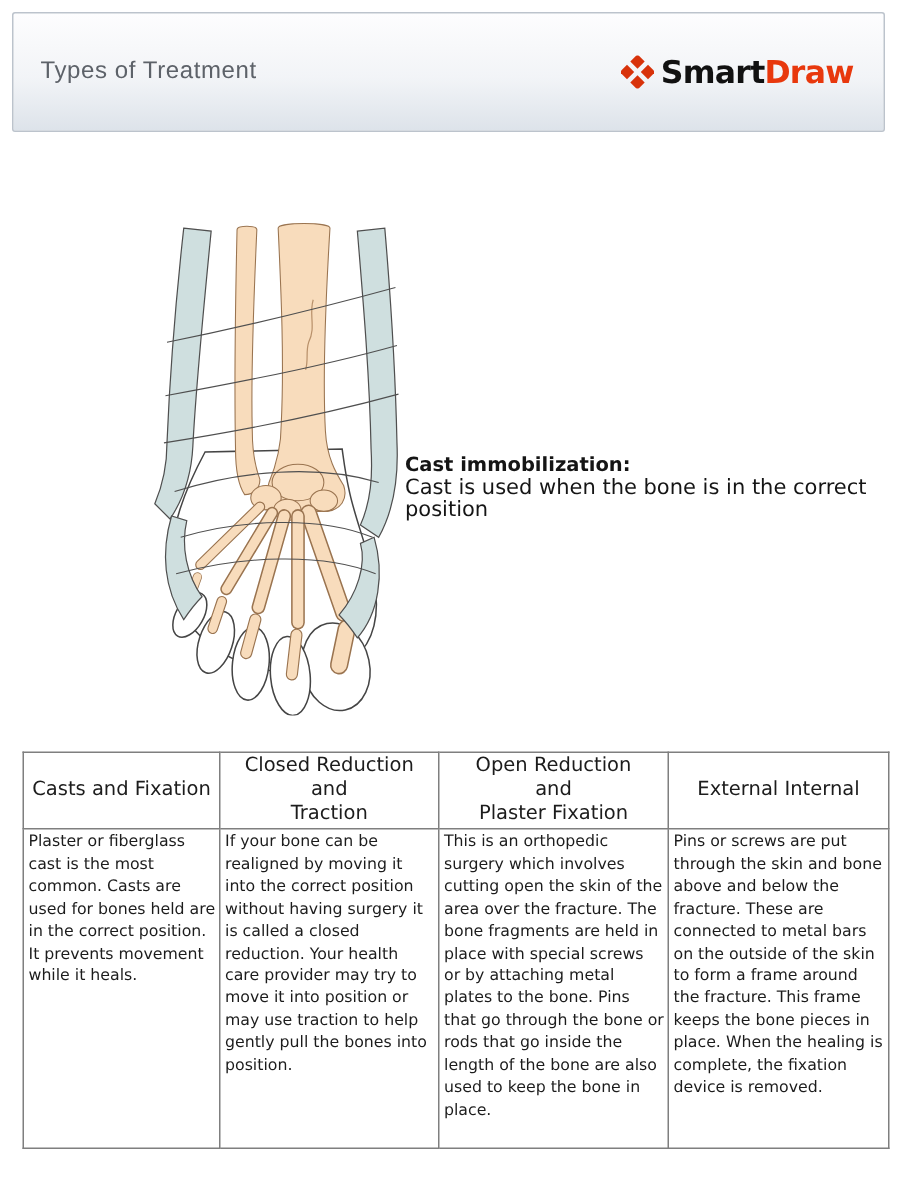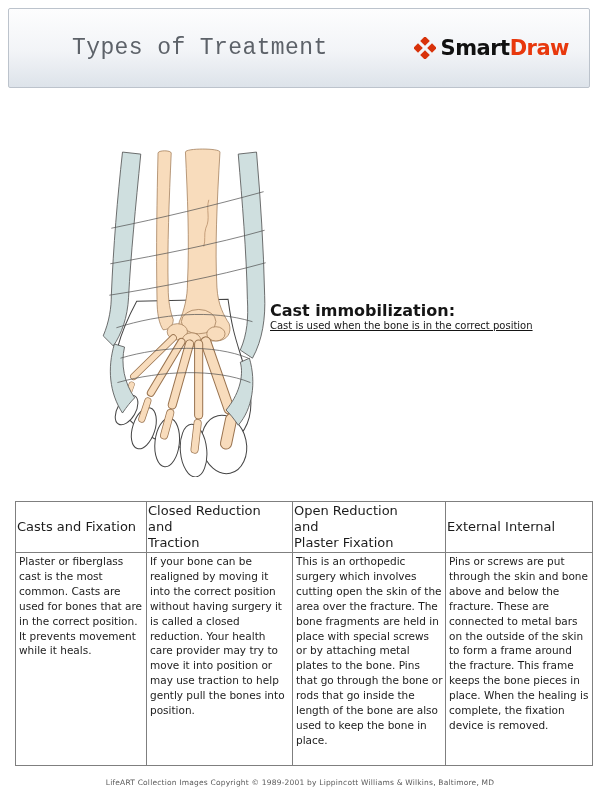--- a/index.html
+++ b/index.html
@@ -17,57 +17,56 @@
     position: absolute; left: 8px; top: 8px;
     width: 582px; height: 80px;
     border: 1px solid #bcc3cc;
     border-radius: 2px;
     background: linear-gradient(#fdfdfe 0%, #f2f4f7 55%, #dde3ea 100%);
     display: flex; align-items: center; justify-content: space-between;
     box-sizing: border-box;
     padding: 0 20px 0 18px;
   }
   .page-title {
-    font-family: Liberation Mono, monospace;
-    font-size: 23px;
+    font-family: Liberation Sans, sans-serif;
+    font-size: 16px;
     color: #5d6269;
     letter-spacing: 0.4px;
-    margin-left: 45px;
   }
   .logo { display: flex; align-items: center; gap: 5px; }
   .logo-text { font-size: 21px; font-weight: 700; letter-spacing: -0.5px; text-align: center; }
   .logo-smart { color: #111111; }
   .logo-draw  { color: #e8380d; }
 
   
   .illustration-wrap { position: absolute; left: 100px; top: 147px; width: 178px; height: 330px; }
 
   
   .caption { position: absolute; left: 270px; top: 303px; width: 322px; color: #151515; }
-  .caption-title { font-size: 16px; font-weight: 700; line-height: 15px; }
-  .caption-text  { font-size: 10px; line-height: 15px; text-decoration: underline; }
+  .caption-title { font-size: 13px; font-weight: 700; line-height: 15px; }
+  .caption-text  { font-size: 14px; line-height: 15px; }
 
   
   table.treatments {
     position: absolute; left: 15px; top: 501px;
     width: 577px;
     border-collapse: collapse;
     table-layout: fixed;
     color: #1c1c1c;
   }
   table.treatments td {
     border: 1px solid #7f7f7f;
     box-sizing: border-box;
     vertical-align: top;
   }
   td.th-cell {
     height: 51px;
     font-size: 13px;
     line-height: 16px;
-    text-align: left;
+    text-align: center;
     vertical-align: middle !important;
     white-space: pre-line;
   }
   td.body-cell {
     height: 213px;
     font-size: 10.5px;
     line-height: 14.9px;
     padding: 1px 2px 0 3px;
   }
 
@@ -180,23 +179,22 @@
         <td class="th-cell">Casts and Fixation</td>
         <td class="th-cell">Closed Reduction
 and
 Traction</td>
         <td class="th-cell">Open Reduction
 and
 Plaster Fixation</td>
         <td class="th-cell">External Internal</td>
       </tr>
       <tr>
-        <td class="body-cell">Plaster or fiberglass cast is the most common. Casts are used for bones that are in the correct position. It prevents movement while it heals.</td>
+        <td class="body-cell">Plaster or fiberglass cast is the most common. Casts are used for bones held are in the correct position. It prevents movement while it heals.</td>
         <td class="body-cell">If your bone can be realigned by moving it into the correct position without having surgery it is called a closed reduction. Your health care provider may try to move it into position or may use traction to help gently pull the bones into position.</td>
         <td class="body-cell">This is an orthopedic surgery which involves cutting open the skin of the area over the fracture. The bone fragments are held in place with special screws or by attaching metal plates to the bone. Pins that go through the bone or rods that go inside the length of the bone are also used to keep the bone in place.</td>
         <td class="body-cell">Pins or screws are put through the skin and bone above and below the fracture. These are connected to metal bars on the outside of the skin to form a frame around the fracture. This frame keeps the bone pieces in place. When the healing is complete, the fixation device is removed.</td>
       </tr>
     </tbody>
   </table>
 
-  <div class="footer">LifeART Collection Images Copyright © 1989-2001 by Lippincott Williams &amp; Wilkins, Baltimore, MD</div>
 
 </div>
 
 </body></html>

